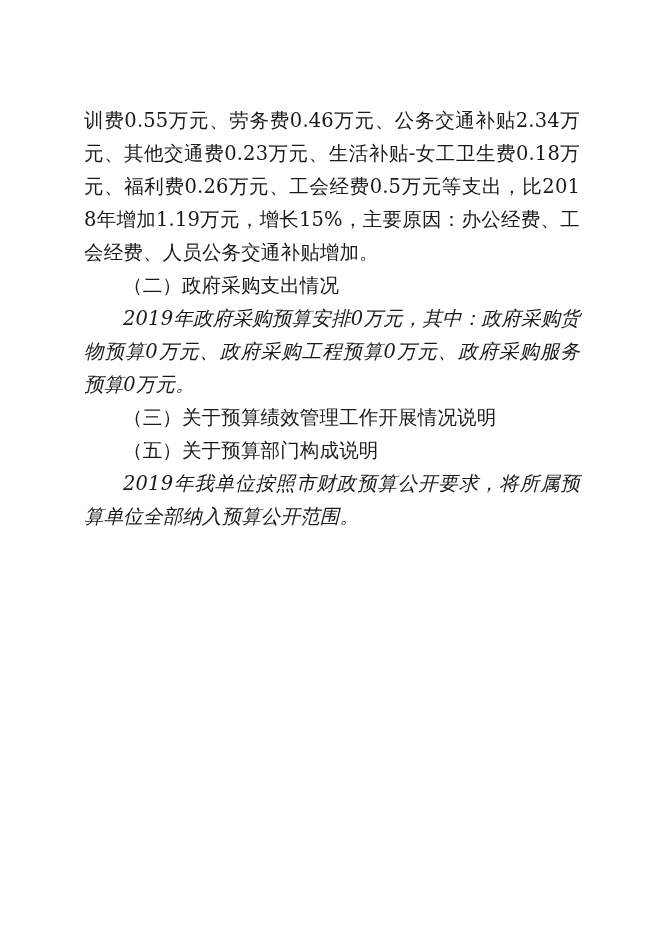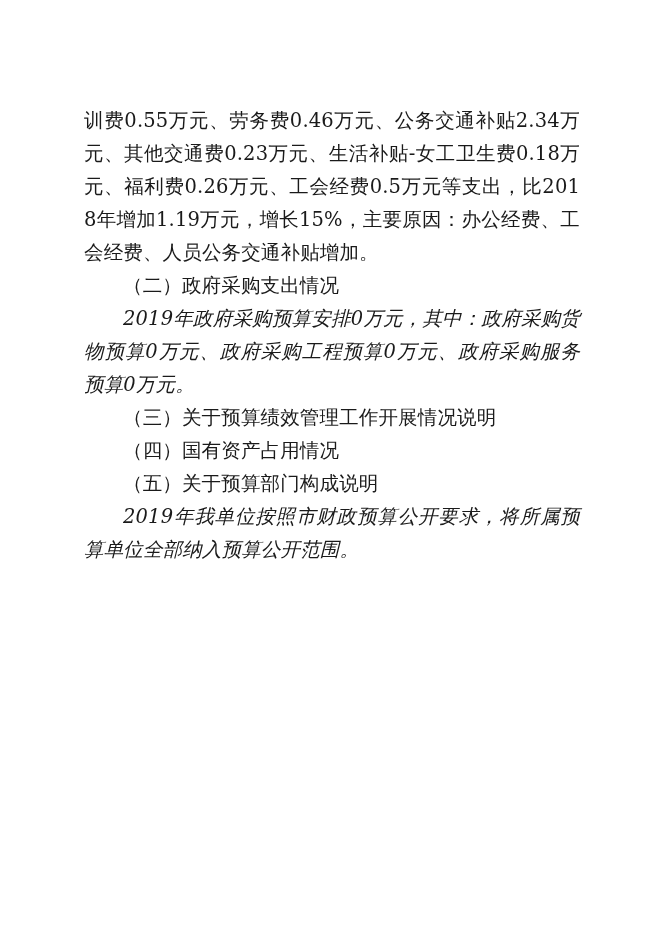--- a/index.html
+++ b/index.html
@@ -58,21 +58,20 @@
 
     <p class="para cont">训费0.55万元、劳务费0.46万元、公务交通补贴2.34万元、其他交通费0.23万元、生活补贴-女工卫生费0.18万元、福利费0.26万元、工会经费0.5万元等支出，比2018年增加1.19万元，增长15%，主要原因：办公经费、工会经费、人员公务交通补贴增加。</p>
 
     <p class="para heading-sub">（二）政府采购支出情况</p>
 
     <p class="para indent">2019年政府采购预算安排0万元，其中：政府采购货物预算0万元、政府采购工程预算0万元、政府采购服务预算0万元。</p>
 
     <p class="para heading-sub">（三）关于预算绩效管理工作开展情况说明</p>
 
 
-    <p class="para heading-sub">（四）国有资产占用情况</p>
 
 
     <p class="para heading-sub">（五）关于预算部门构成说明</p>
 
     <p class="para indent">2019年我单位按照市财政预算公开要求，将所属预算单位全部纳入预算公开范围。</p>
 
     <div class="spacer-2"></div>
 
   </div>
 </div>

